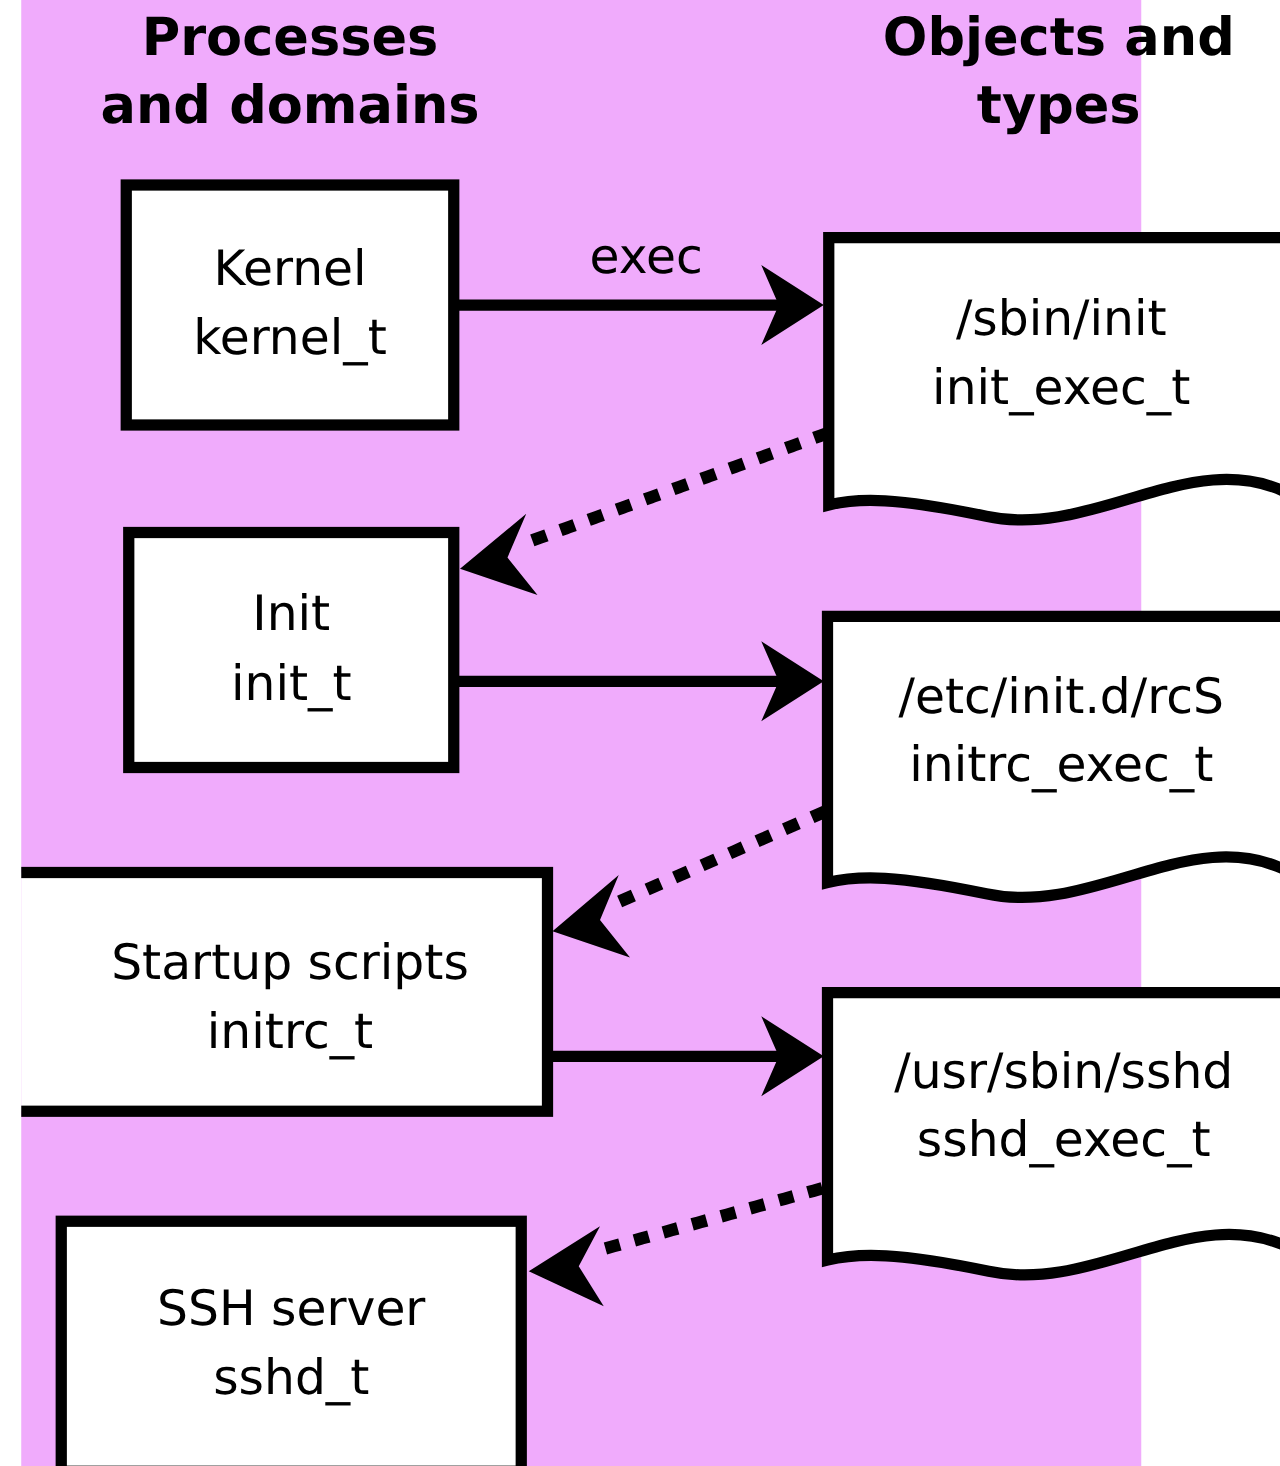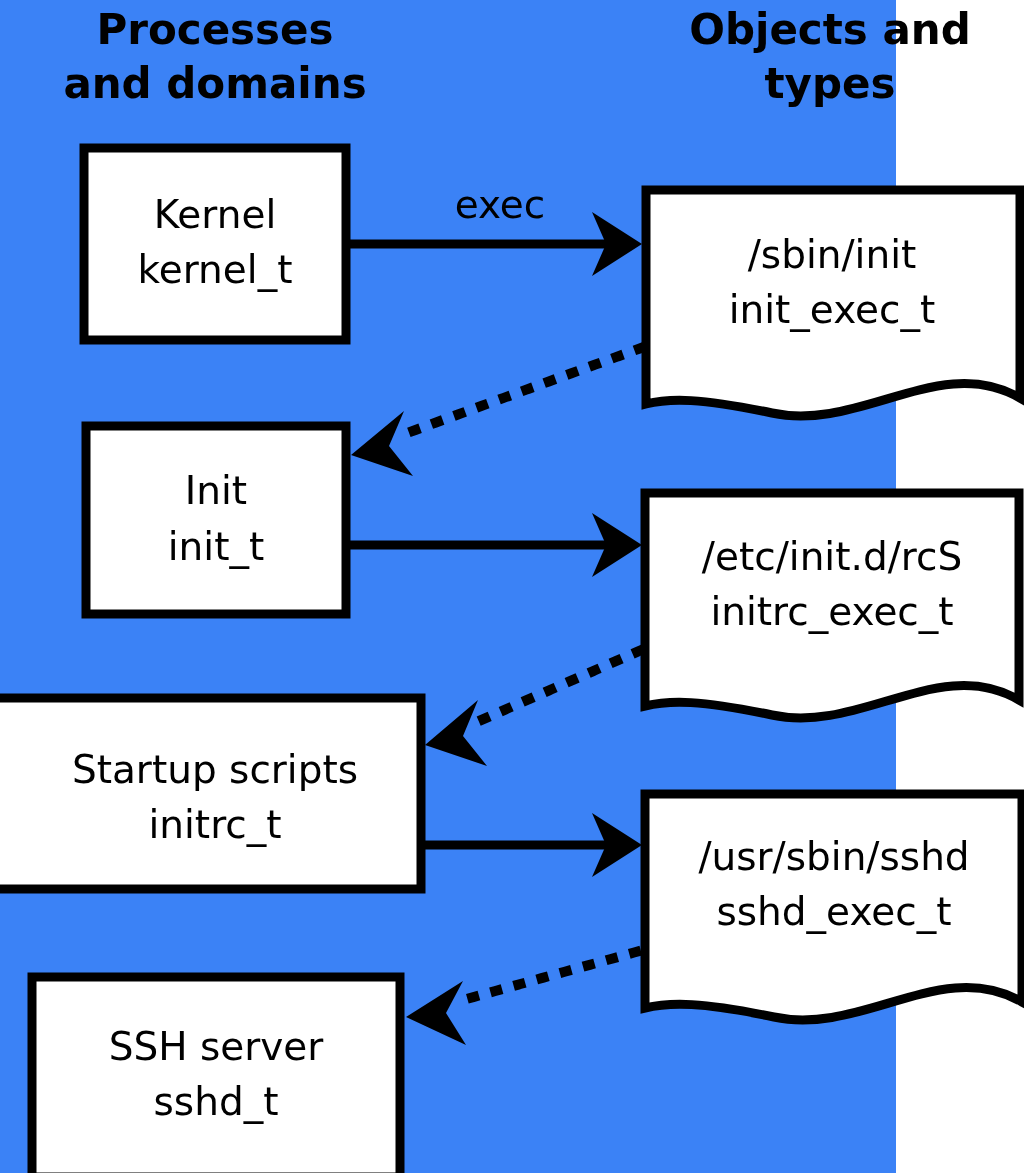--- a/index.html
+++ b/index.html
@@ -10,21 +10,22 @@
   body {
     width: 1024px;
     height: 1173px;
     overflow: hidden;
     font-family: "DejaVu Sans", "Liberation Sans", sans-serif;
   }
   #diagram-root {
     position: relative;
     width: 896px;
     height: 1173px;
-    background: #3b82f6;
+    background: #f0abfc;
+    margin-left: 17px;
   }
   svg#diagram-svg {
     display: block;
     width: 1024px;
     height: 1173px;
   }
   .col-header {
     font-family: "DejaVu Sans", "Liberation Sans", sans-serif;
     font-weight: bold;
     font-size: 42px;

